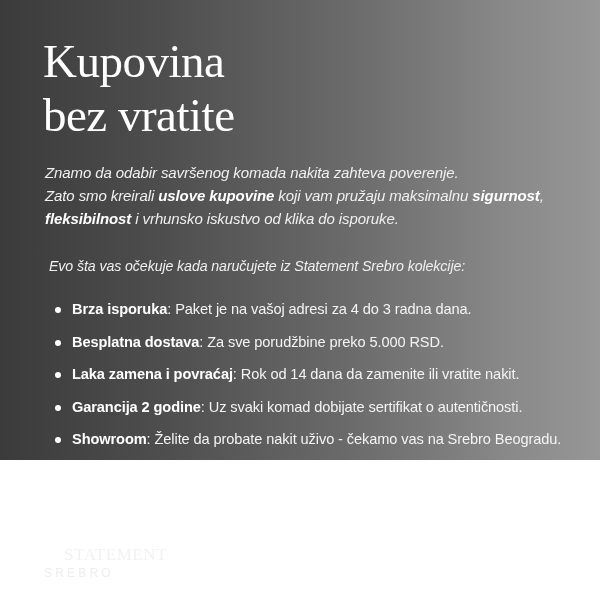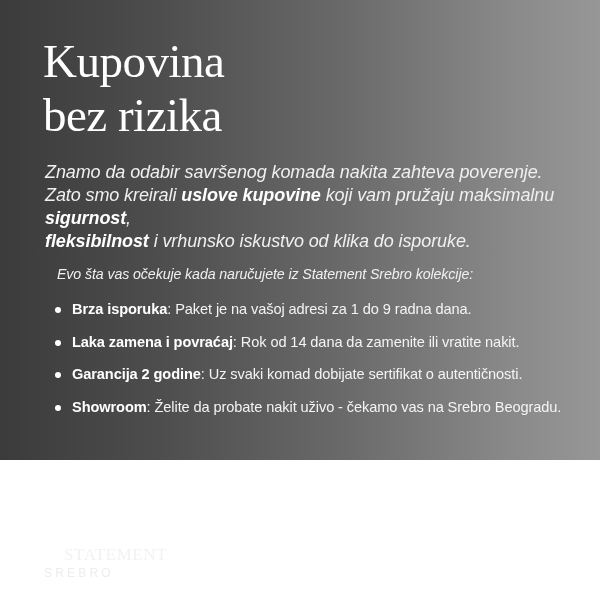--- a/index.html
+++ b/index.html
@@ -34,36 +34,36 @@
     }
     .title span {
       display: block;
     }
     .intro {
       position: absolute;
       left: 45px;
       top: 161px;
       width: 540px;
       margin: 0;
-      font-size: 18px;
+      font-size: 15px;
       line-height: 23px;
       font-style: italic;
       color: #f0f0f0;
       letter-spacing: -0.1px;
     }
     .intro b {
       font-weight: bold;
       color: #ffffff;
       margin-top: 48px;
     }
     .lead {
       position: absolute;
       left: 45px;
       top: 251px;
-      margin: 12px;
+      margin: 4px;
       font-size: 14.2px;
       line-height: 22px;
       font-style: italic;
       color: #f0f0f0;
       letter-spacing: -0.1px;
     }
     .benefits {
       position: absolute;
       left: 50px;
       top: 298px;
@@ -118,35 +118,39 @@
       color: #ededed;
     }
   </style>
 </head>
 <body>
 
 <div class="canvas">
 
   <h1 class="title">
     <span>Kupovina</span>
-    <span>bez rizika</span>
+    <span>bez vratite</span>
   </h1>
 
   <p class="intro">
     <span>Znamo da odabir savršenog komada nakita zahteva poverenje.</span><br>
     <span>Zato smo kreirali </span><b>uslove kupovine</b><span> koji vam pružaju maksimalnu </span><b>sigurnost</b><span>,</span><br>
     <b>fleksibilnost</b><span> i vrhunsko iskustvo od klika do isporuke.</span>
   </p>
 
   <p class="lead">Evo šta vas očekuje kada naručujete iz Statement Srebro kolekcije:</p>
 
   <ul class="benefits">
     <li>
       <span class="bullet"></span>
-      <b>Brza isporuka</b><span>: Paket je na vašoj adresi za 1 do 9 radna dana.</span>
+      <b>Brza isporuka</b><span>: Paket je na vašoj adresi za 4 do 3 radna dana.</span>
+    </li>
+    <li>
+      <span class="bullet"></span>
+      <b>Besplatna dostava</b><span>: Za sve porudžbine preko 5.000 RSD.</span>
     </li>
     <li>
       <span class="bullet"></span>
       <b>Laka zamena i povraćaj</b><span>: Rok od 14 dana da zamenite ili vratite nakit.</span>
     </li>
     <li>
       <span class="bullet"></span>
       <b>Garancija 2 godine</b><span>: Uz svaki komad dobijate sertifikat o autentičnosti.</span>
     </li>
     <li>

